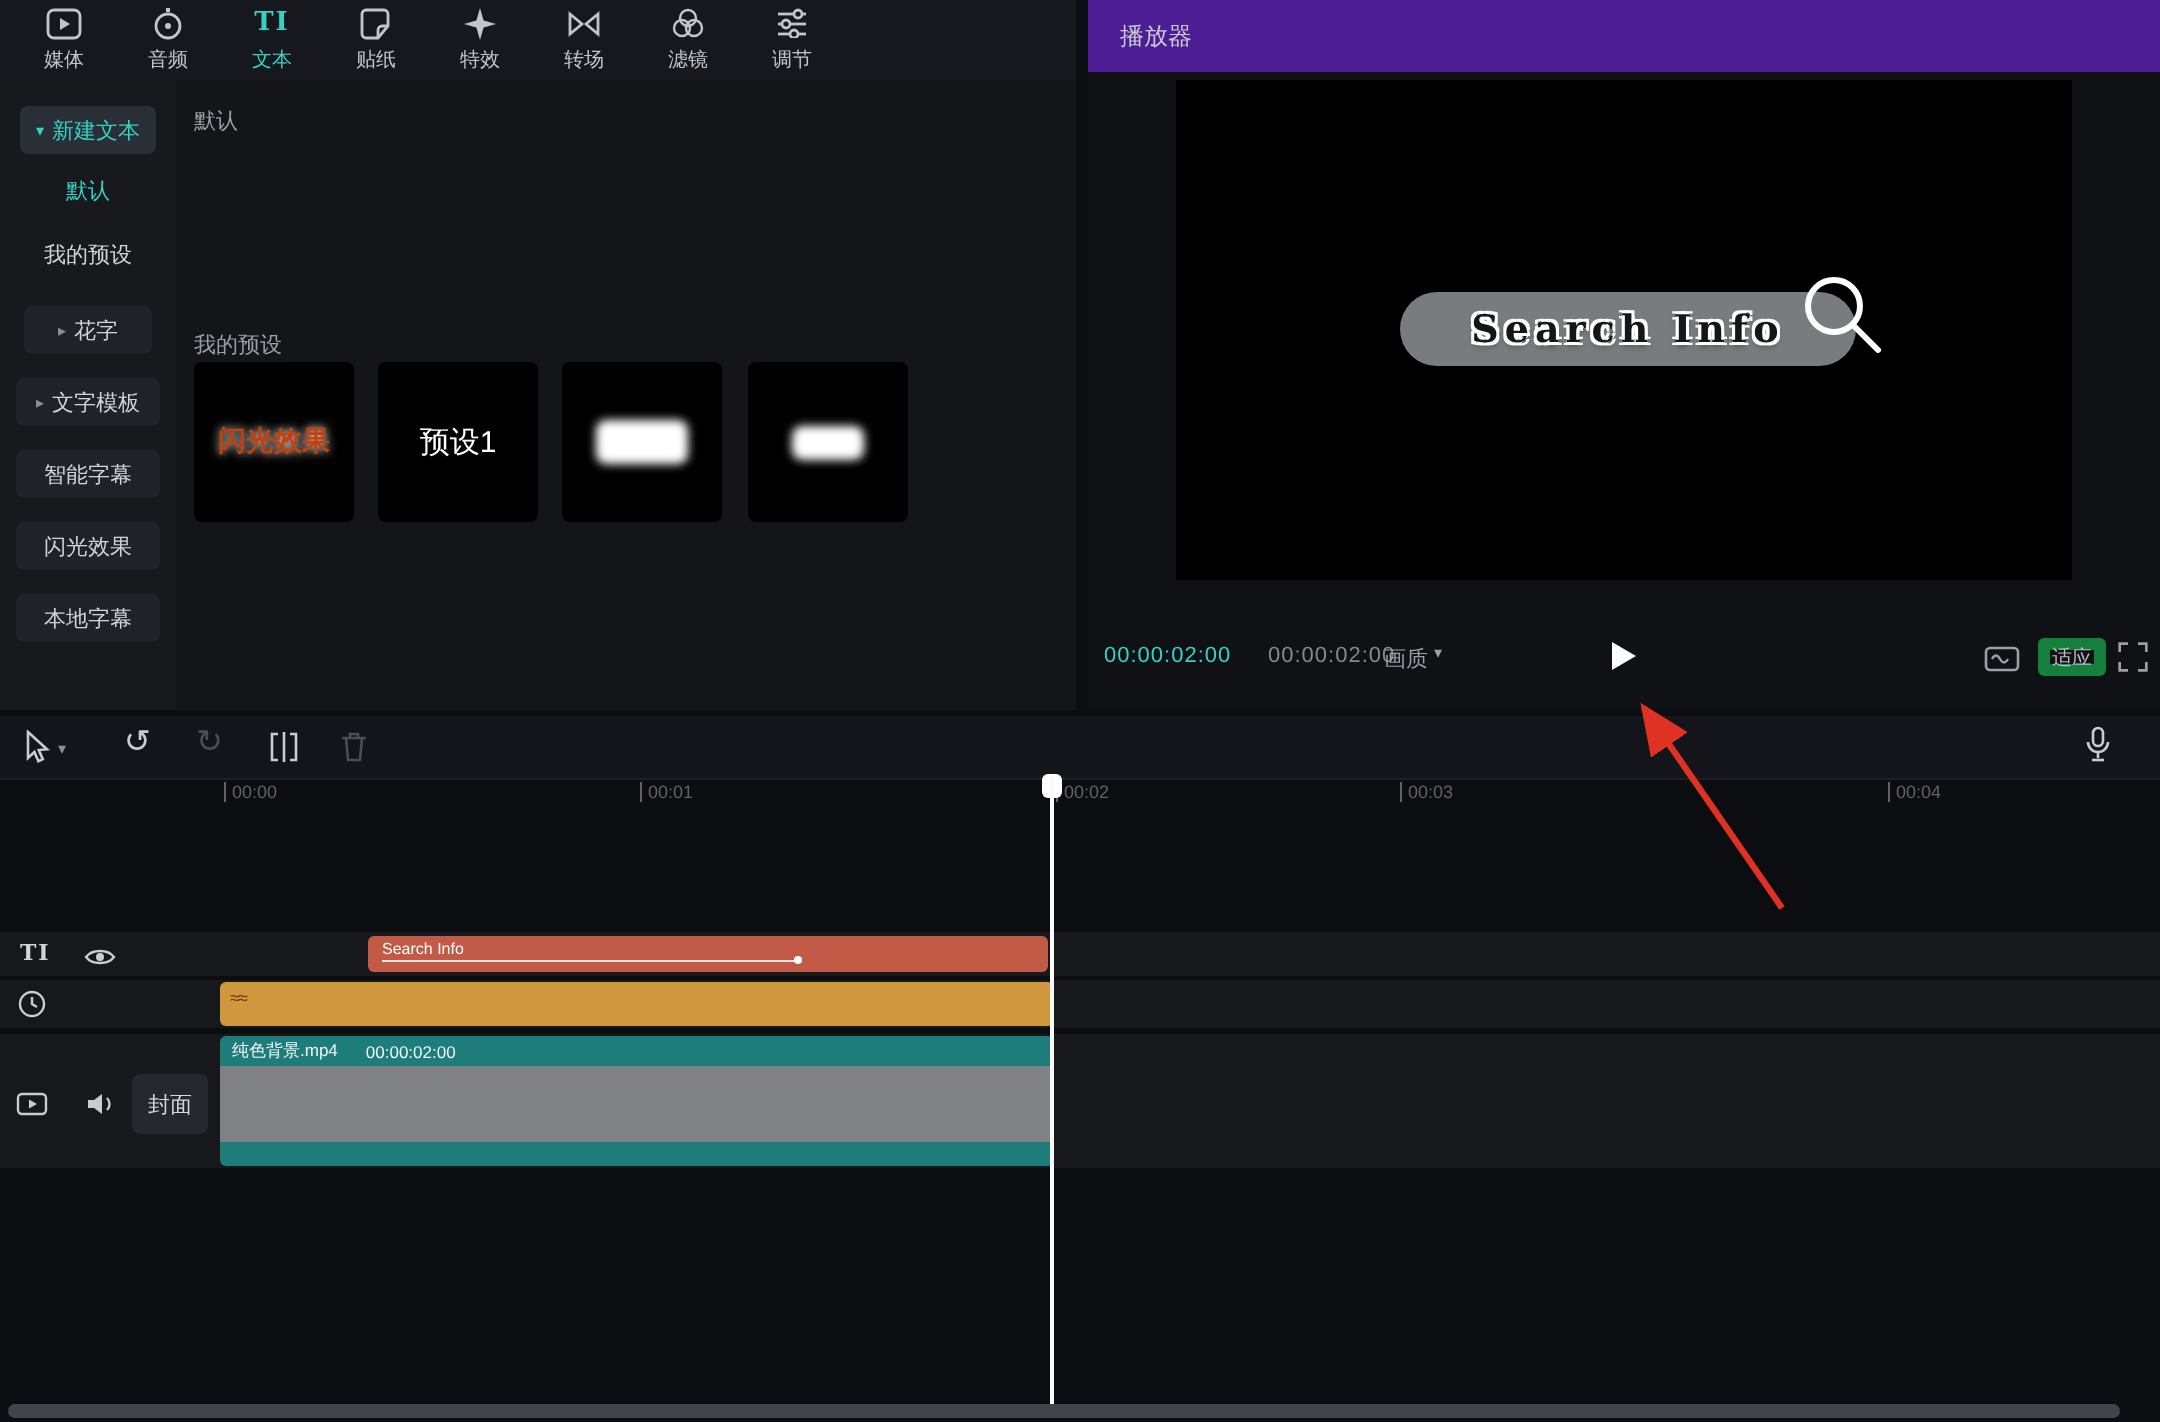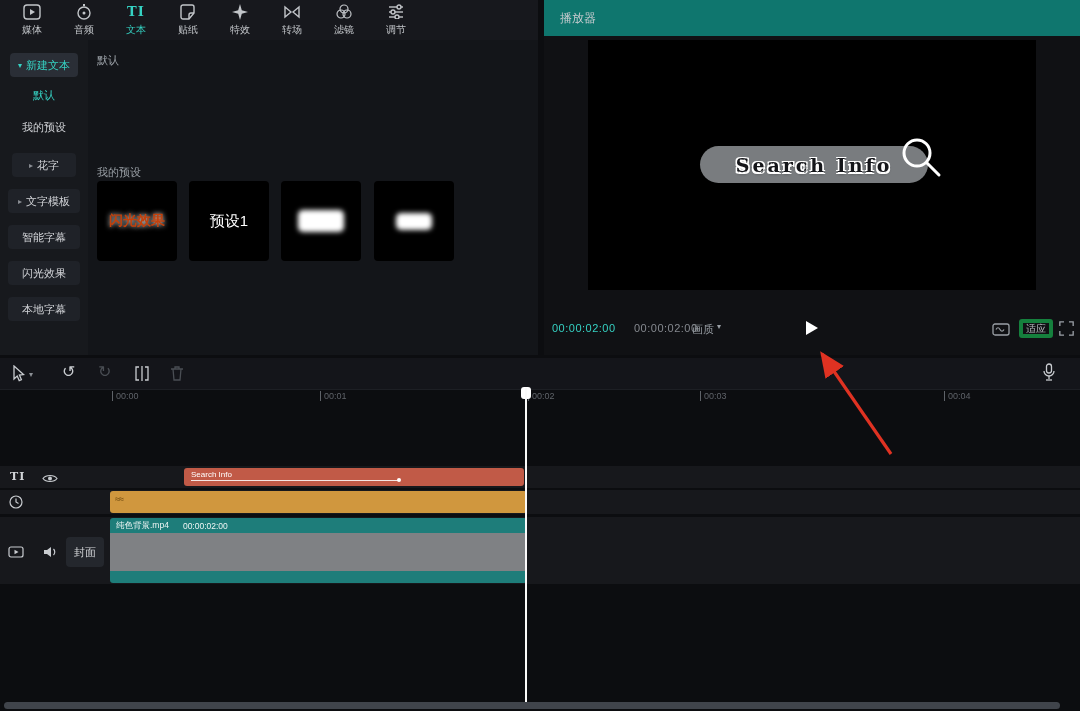--- a/index.html
+++ b/index.html
@@ -33,39 +33,39 @@
   #library{position:absolute;left:88px;top:40px;width:450px;height:315px;background:#131519}
   .lib-title{position:absolute;font-size:11px;color:#9aa0a6}
   .tile{position:absolute;width:80px;height:80px;background:#000;border-radius:4px;
         display:flex;align-items:center;justify-content:center;cursor:pointer}
   .tile-label-default{font-size:12px;color:#fff}
   .tile-label-flash{font-size:14px;font-weight:bold;color:#c2410c;text-shadow:0 0 5px rgba(255,255,255,.9)}
   .tile-label-preset{font-size:15px;font-weight:normal;color:#fff}
   .blob{background:#fff;filter:blur(2.5px);border-radius:5px}
 
   
-  #player-header{position:absolute;left:544px;top:0;width:536px;height:36px;background:#0f766e;
+  #player-header{position:absolute;left:544px;top:0;width:536px;height:36px;background:#4c1d95;
                  display:flex;align-items:center;padding-left:16px;font-size:12px;color:#c9ccd0}
   #player-body{position:absolute;left:544px;top:36px;width:536px;height:319px;background:#101114}
   #preview{position:absolute;left:588px;top:40px;width:448px;height:250px;background:#000}
   #search-pill{position:absolute;left:112px;top:106px;width:228px;height:37px;
                background:rgba(148,151,155,.82);border-radius:19px;
                display:flex;align-items:center;justify-content:center}
   #search-pill span{font-family:"DejaVu Serif",serif;font-weight:bold;font-size:19px;letter-spacing:3px;
                color:#15161a;
                text-shadow:-1.5px -1.5px 0 #fff,1.5px -1.5px 0 #fff,-1.5px 1.5px 0 #fff,1.5px 1.5px 0 #fff,0 2px 3px rgba(0,0,0,.45)}
   .timecode{position:absolute;font-size:11px;letter-spacing:.5px}
   #time-cur{left:552px;top:322px;color:#35d1c2}
   #time-total{left:634px;top:322px;color:#85898f}
   #quality{position:absolute;left:692px;top:322px;font-size:11px;color:#9aa0a6;cursor:pointer;
            display:flex;align-items:flex-start;gap:3px}
   #quality .caret{font-size:8px}
   #play-btn{position:absolute;left:805px;top:320px;cursor:pointer}
   #ratio-btn{position:absolute;left:992px;top:323px;color:#9aa0a6;cursor:pointer}
-  #fit-btn{position:absolute;left:1019px;top:319px;width:34px;height:19px;border:4px solid #15803d;
+  #fit-btn{position:absolute;left:1019px;top:319px;width:34px;height:19px;border:6px solid #15803d;
            border-radius:3px;font-size:10px;color:#b9bcc1;display:flex;align-items:center;
            justify-content:center;cursor:pointer}
   #fs-btn{position:absolute;left:1059px;top:321px;color:#9aa0a6;cursor:pointer}
 
   
   #tl-toolbar{position:absolute;left:0;top:358px;width:1080px;height:32px;background:#14151a;
               border-bottom:1px solid #1d1f24}
   .tool{position:absolute;cursor:pointer;color:#c9ccd0}
   .tool.dim{color:#4a4e54}
   .glyph{font-size:16px;line-height:1}

